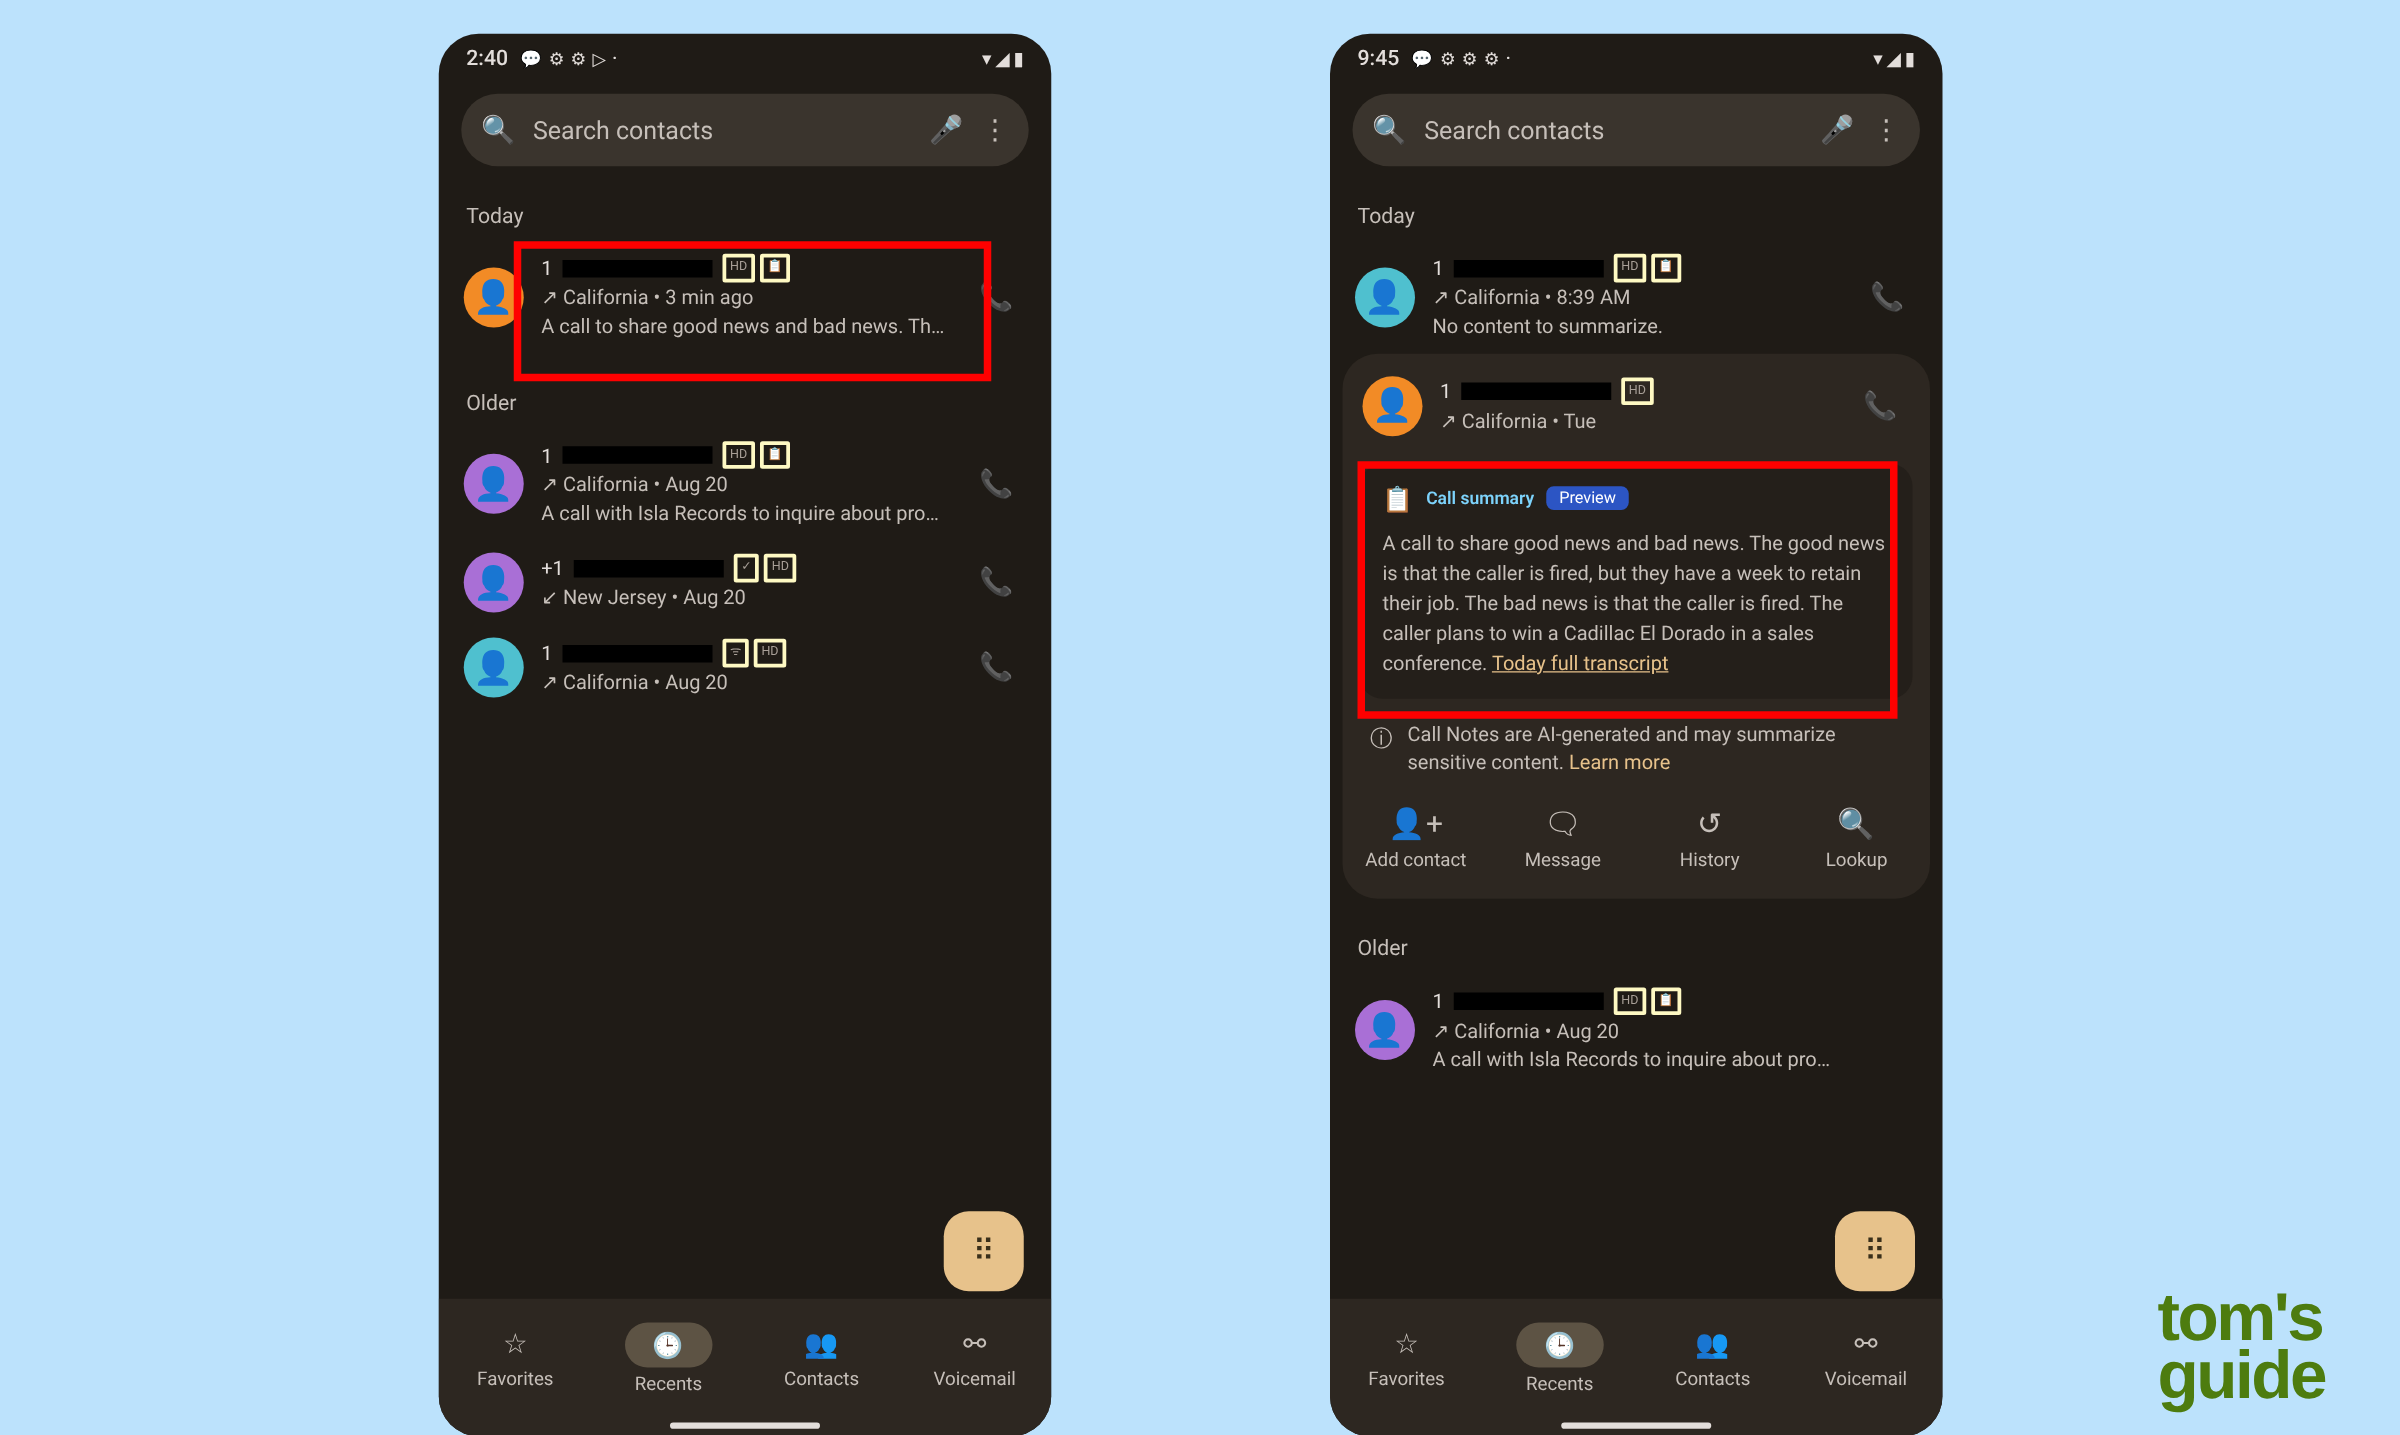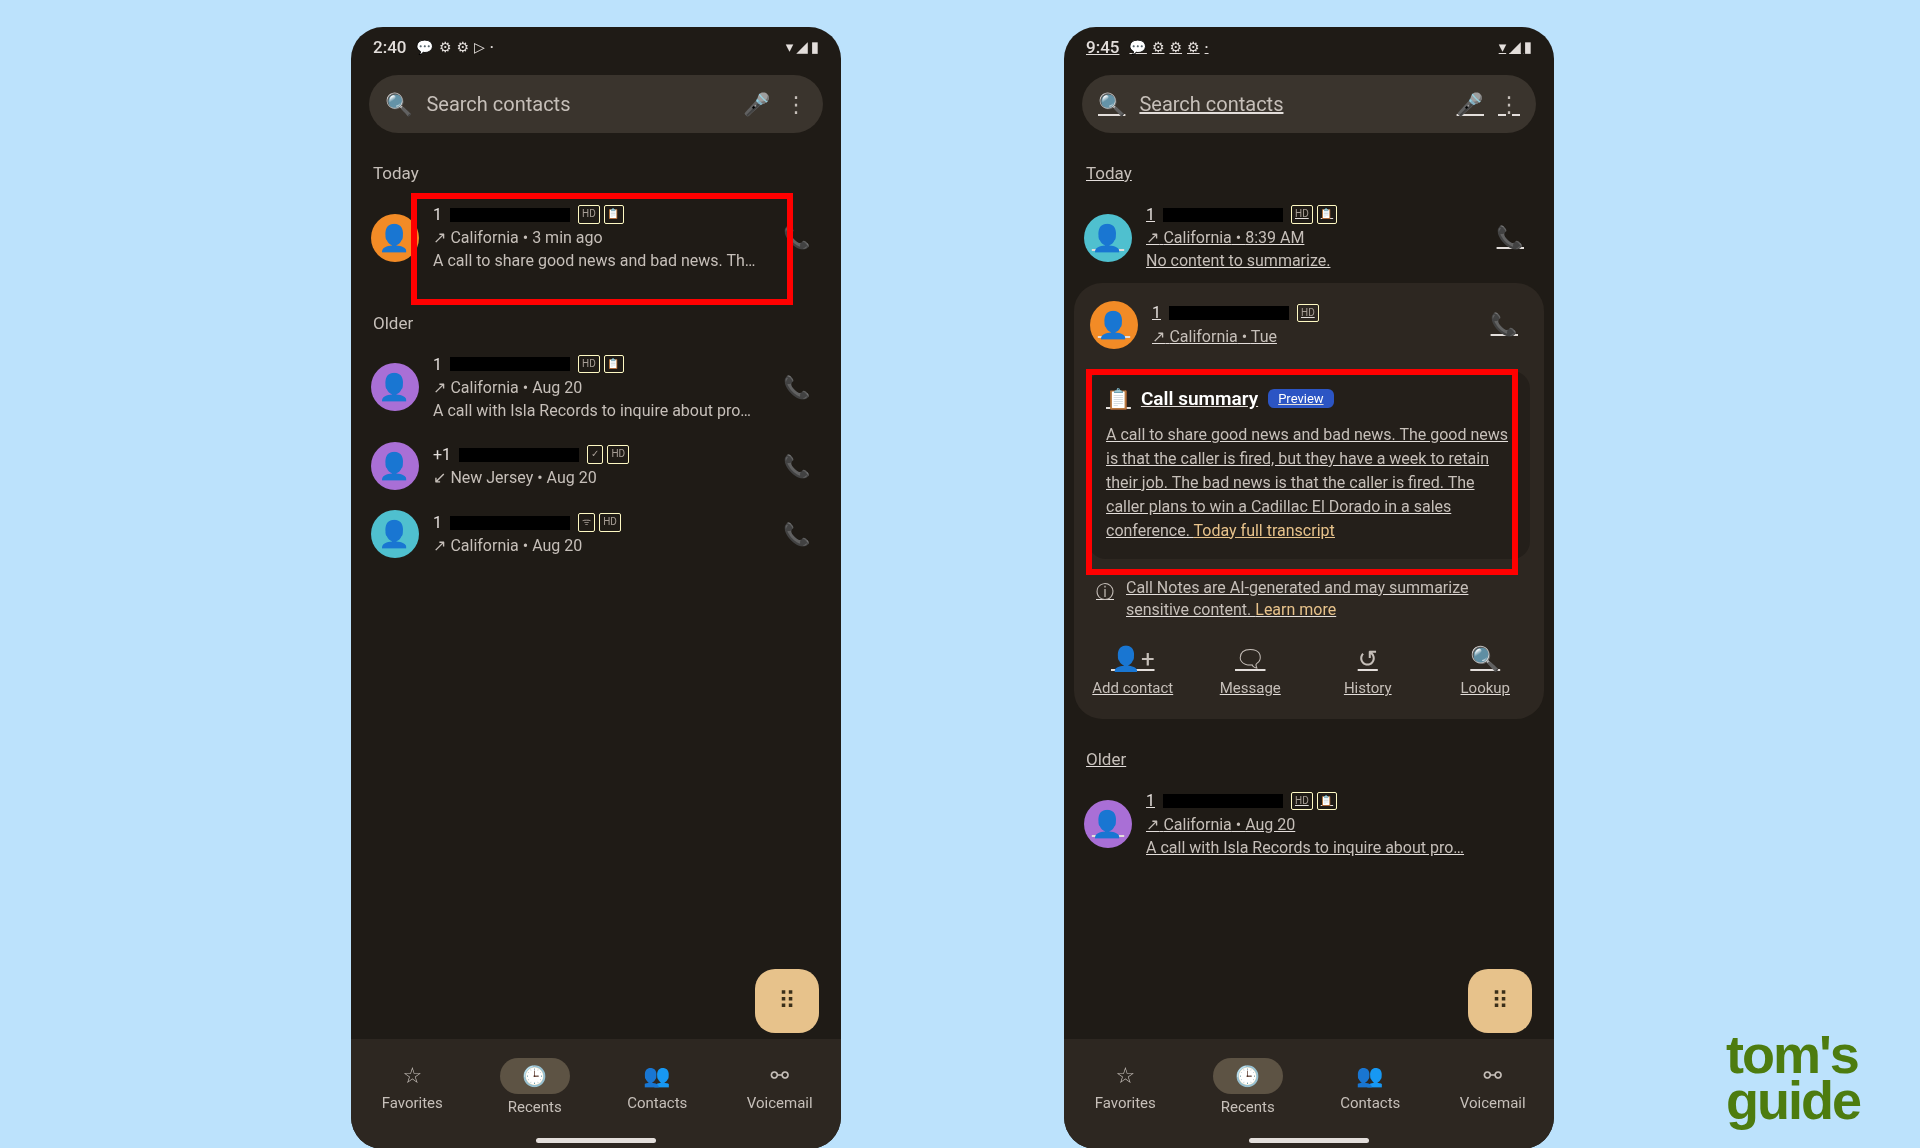--- a/index.html
+++ b/index.html
@@ -15,21 +15,21 @@
     position: absolute;
     width: 490px;
     height: 1122px;
     top: 27px;
     background: #1f1b16;
     border-radius: 32px;
     overflow: hidden;
     color: #e3dedb;
   }
   .phone.left { left: 351px; }
-  .phone.right { left: 1064px; text-decoration: underline; }
+  .phone.right { left: 1064px; }
   .status-bar {
     height: 40px;
     display: flex;
     justify-content: space-between;
     align-items: center;
     padding: 0 22px;
     font-size: 17px;
     font-weight: 500;
     color: #e3dedb;
   }
@@ -63,21 +63,21 @@
     font-size: 26px; color: #1f1b16;
     flex-shrink: 0;
   }
   .av-orange { background: #f28b26; }
   .av-purple { background: #a96fd6; }
   .av-teal   { background: #4fc0cf; }
   .call-body { flex: 1; min-width: 0; font-size: 16px; line-height: 1.45; }
   .call-number { color: #e3dedb; display: flex; align-items: center; gap: 8px; }
   .redact { display: inline-block; background: #000; height: 14px; width: 120px; }
   .badges { display: inline-flex; gap: 4px; }
-  .badge { font-size: 10px; padding: 1px 3px; border: 1px solid #fef9c3; color: #a89f97; border-radius: 2px; }
+  .badge { font-size: 10px; padding: 1px 3px; border: 3px solid #fef9c3; color: #a89f97; border-radius: 2px; }
   .call-meta { color: #c6bfb9; font-size: 16px; }
   .arrow { display: inline-block; transform: rotate(0deg); }
   .call-summary-line {
     color: #c6bfb9; font-size: 16px;
     white-space: nowrap; overflow: hidden; text-overflow: ellipsis;
     max-width: 340px;
   }
   .call-icon { font-size: 22px; color: #c6bfb9; padding: 10px; flex-shrink: 0; }
   .red-box { position: absolute; border: 6px solid #ff0000; pointer-events: none; background: transparent; }
   .expanded-card {
@@ -88,21 +88,21 @@
   }
   .summary-block {
     margin: 8px 14px;
     background: #241f1a;
     border-radius: 18px;
     padding: 16px 18px;
     position: relative;
   }
   .summary-head { display: flex; align-items: center; gap: 10px; margin-bottom: 12px; }
   .summary-head-icon { font-size: 20px; }
-  .summary-title { font-size: 19px; font-weight: 600; color: #ffffff; }
+  .summary-title { font-size: 14px; font-weight: 600; color: #7dd3fc; }
   .preview-chip { background: #2c55c4; color: #fff; font-size: 13px; padding: 2px 10px; border-radius: 6px; }
   .summary-text { font-size: 16px; line-height: 1.5; color: #c6bfb9; }
   .summary-text a { color: #e7c28b; text-decoration: underline; }
   .ai-note { display: flex; gap: 12px; padding: 10px 22px; font-size: 16px; color: #c6bfb9; line-height: 1.4; }
   .ai-note .info-ic { font-size: 18px; padding-top: 2px; }
   .ai-note a { color: #e7c28b; text-decoration: none; }
   .action-row { display: flex; justify-content: space-around; padding: 14px 0 4px 0; }
   .action-item { text-align: center; font-size: 15px; color: #c6bfb9; width: 90px; }
   .action-item .aic { font-size: 24px; display: block; margin-bottom: 6px; }
   .dialpad-fab {

